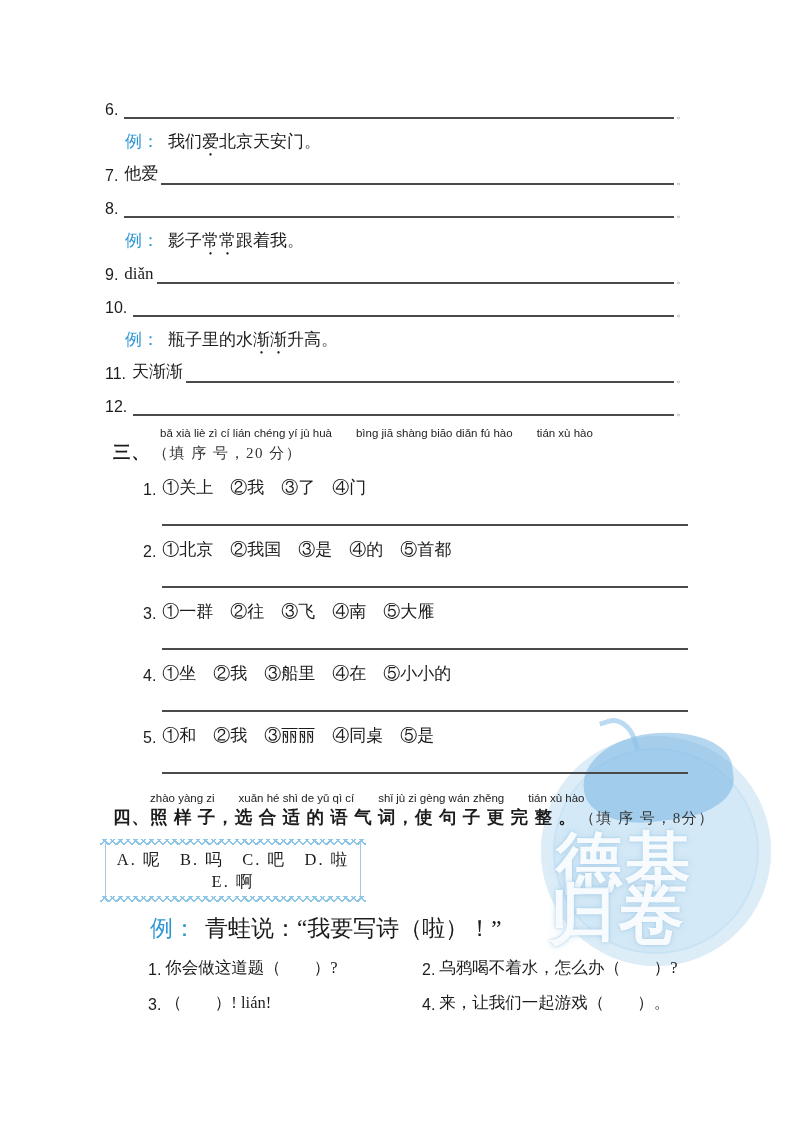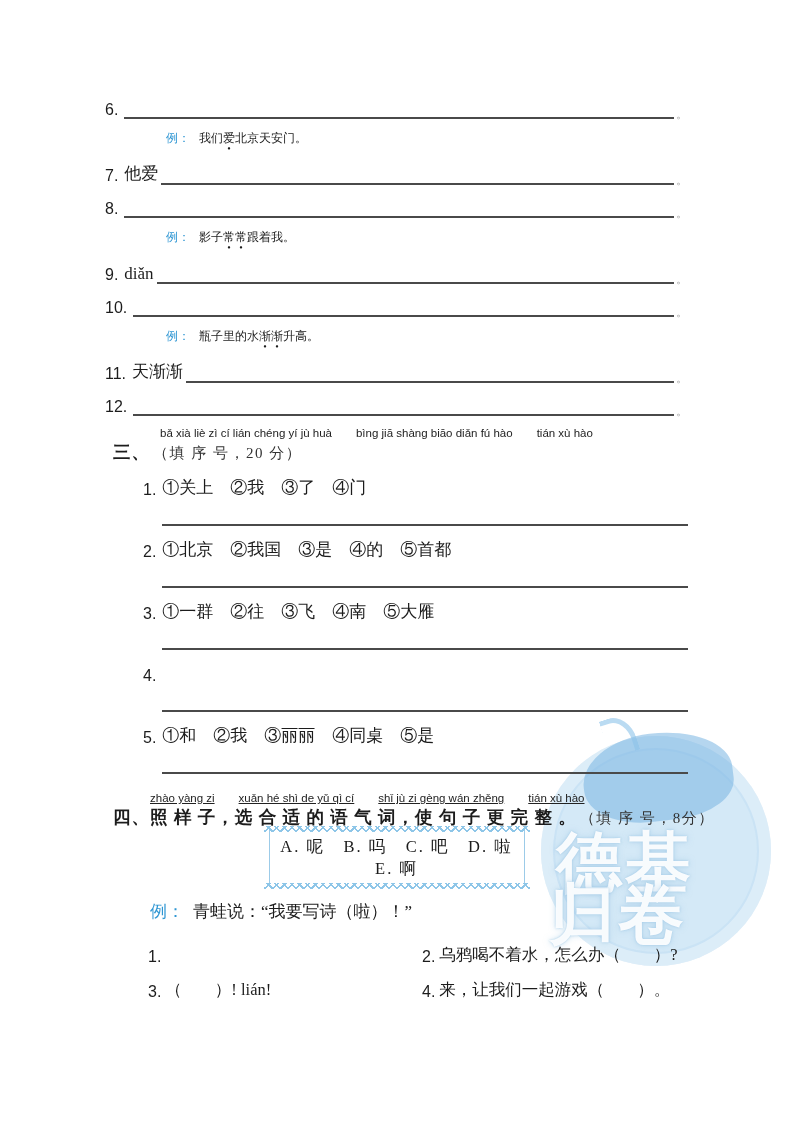--- a/index.html
+++ b/index.html
@@ -43,21 +43,21 @@
 
   .fill-row { display:flex; align-items:flex-end; height:22px; margin-bottom:11px; font-size:17px; }
   .qnum {
     font-family:"Liberation Sans","DejaVu Sans",sans-serif;
     font-size:16px; margin-right:6px; white-space:nowrap;
   }
   .prefix { margin-right:3px; white-space:nowrap; }
   .fill-line { flex:1; border-bottom:2px solid #4a4a4a; align-self:stretch; }
   .endmark { color:#9a9a9a; font-size:12px; margin-left:2px; transform:translateY(4px); }
 
-  .example-row { margin:0 0 9px 61px; height:24px; font-size:12px; white-space:nowrap; }
+  .example-row { margin:0 0 9px 20px; height:24px; font-size:17px; white-space:nowrap; }
   .ex-label { color:#2e96d3; margin-right:9px; }
   .emph-char { position:relative; display:inline-block; }
   .emph-char::after {
     content:"•"; position:absolute; left:50%; transform:translateX(-50%);
     bottom:-0.72em; font-size:10px; color:#1c1c1c;
   }
 
   .pinyin-row {
     display:flex; gap:24px; flex-wrap:nowrap;
     font-family:"Liberation Sans","DejaVu Sans",sans-serif;
@@ -67,37 +67,37 @@
   .sec-num, .sec-title { font-weight:700; font-size:17.5px; letter-spacing:1px; }
   .score-note { font-size:15px; color:#333; margin-left:3px; letter-spacing:1.5px; }
 
   .s3 { margin-top:4px; }
   .s3 .pinyin-row { margin-left:55px; }
   .s3-item { margin-left:38px; margin-top:13px; font-size:17px; }
   .s3-item .item-text { height:22px; display:flex; align-items:flex-end; white-space:nowrap; }
   .answer-line { border-bottom:2px solid #4a4a4a; margin-top:24px; margin-left:19px; height:1px; }
 
   .s4 { margin-top:18px; }
-  .s4 .pinyin-row { margin-left:45px;text-decoration:underline; }
-  .word-bank-wrap { display:flex; justify-content:center; }
+  .s4 .pinyin-row { margin-left:45px; }
+  .word-bank-wrap { display:flex; margin-top:13px; }
   .word-bank {
     position:relative; width:254px; text-align:center; padding:7px 0 6px;
     border-left:1.5px solid #9ccbe8; border-right:1.5px solid #9ccbe8;
     font-size:16.5px; letter-spacing:2px; background:rgba(255,255,255,0.6);
   }
   .word-bank::before, .word-bank::after {
     content:""; position:absolute; left:-6px; right:-6px; height:6px;
     background:
       repeating-linear-gradient(45deg,  #8ec6e8 0 1.6px, transparent 1.6px 5.5px),
       repeating-linear-gradient(-45deg, #8ec6e8 0 1.6px, transparent 1.6px 5.5px);
   }
   .word-bank::before { top:-3px; }
   .word-bank::after  { bottom:-3px; }
 
-  .s4-example { margin-left:45px; margin-top:14px; height:24px; font-size:17px; white-space:nowrap; }
+  .s4-example { margin-left:45px; margin-top:14px; height:24px; font-size:23px; white-space:nowrap; }
   .q-grid {
     margin-left:43px; margin-top:20px;
     display:grid; grid-template-columns:274px 1fr; row-gap:13px;
     font-size:16.5px;
   }
   .q-item { display:flex; align-items:flex-end; white-space:nowrap; }
   .q-item .qnum { margin-right:4px; }
 </style>
 </head>
 <body>
@@ -202,20 +202,21 @@
       <div class="s3-item">
         <div class="item-text">
             <span class="qnum">3.</span>
             <span>①一群　②往　③飞　④南　⑤大雁</span>
           </div>
         <div class="answer-line"></div>
       </div>
       <div class="s3-item">
         <div class="item-text">
             <span class="qnum">4.</span>
+            <span>①坐　②我　③船里　④在　⑤小小的</span>
           </div>
         <div class="answer-line"></div>
       </div>
       <div class="s3-item">
         <div class="item-text">
             <span class="qnum">5.</span>
             <span>①和　②我　③丽丽　④同桌　⑤是</span>
           </div>
         <div class="answer-line"></div>
       </div>
@@ -238,20 +239,21 @@
         <div class="word-bank">A. 呢　B. 吗　C. 吧　D. 啦　E. 啊</div>
       </div>
 
       <div class="s4-example">
         <span class="ex-label">例：</span><span>青蛙说：“我要写诗（啦）！”</span>
       </div>
 
       <div class="q-grid">
         <div class="q-item">
           <span class="qnum">1.</span>
+            <span>你会做这道题（　　）?</span>
         </div>
         <div class="q-item">
           <span class="qnum">2.</span>
             <span>乌鸦喝不着水，怎么办（　　）?</span>
         </div>
         <div class="q-item">
           <span class="qnum">3.</span>
             <span>（　　）! lián!</span>
         </div>
         <div class="q-item">

